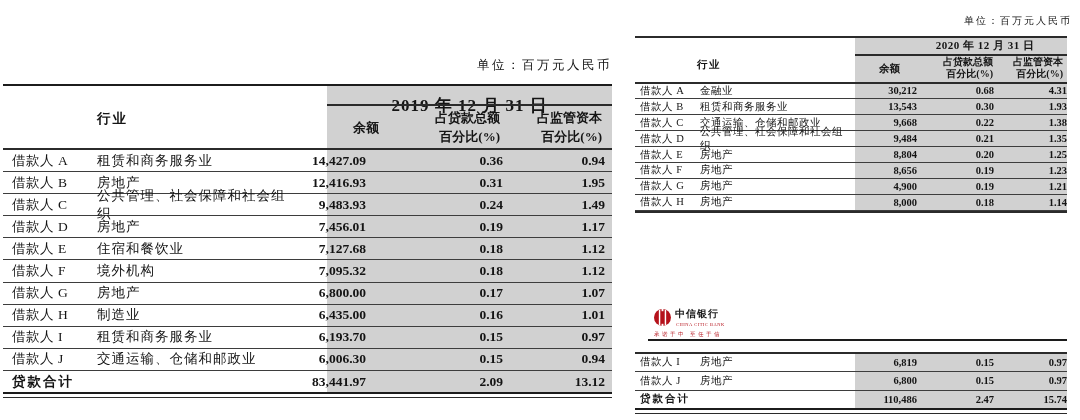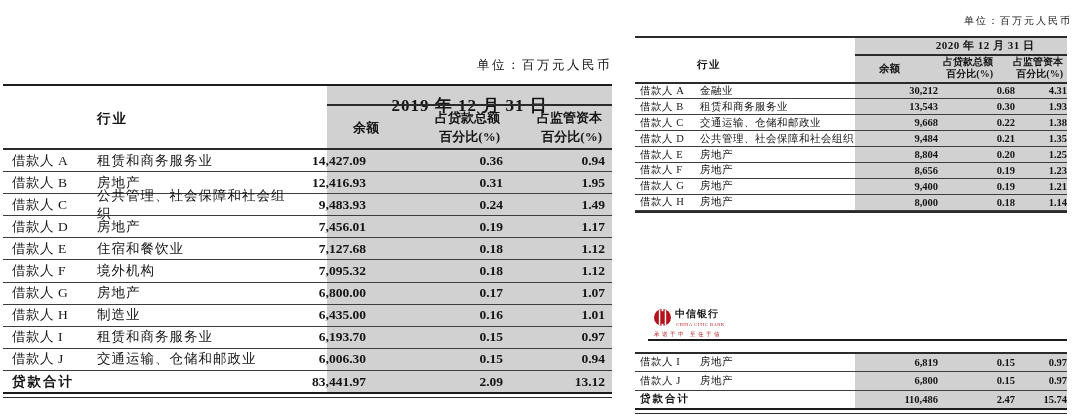--- a/index.html
+++ b/index.html
@@ -48,21 +48,21 @@
   .rp-p1-hdr{position:absolute;left:287px;top:56px;width:73px;text-align:right;font-weight:bold;font-size:10px;line-height:11.5px;}
   .rp-p2-hdr{position:absolute;left:364px;top:56px;width:66px;text-align:right;font-weight:bold;font-size:10px;line-height:11.5px;}
   .rp-line-colhdr{left:2px;top:82px;width:432px;height:1.5px;}
   .rp-rows{position:absolute;left:2px;top:83.5px;width:432px;}
   .rrow{display:flex;align-items:center;height:15.9px;box-sizing:border-box;border-bottom:1px solid #3d3d3d;font-size:10.5px;}
   .rrow .c-borrower{flex:none;width:60px;padding-left:5px;letter-spacing:0.5px;}
   .rrow .c-industry{flex:1;letter-spacing:0.5px;}
   .rrow .c-num{flex:none;font-weight:bold;text-align:right;}
   .rrow .c-bal{width:65px;}
   .rrow .c-p1{width:77px;}
-  .rrow .c-p2{width:52px;}
+  .rrow .c-p2{width:73px;}
   .rp-line-bot{left:2px;top:210.5px;width:432px;height:2px;}
   .rp-footer{position:absolute;left:2px;top:216px;width:432px;text-align:center;font-size:9px;letter-spacing:3px;color:#3a3a3a;}
 
   
   .bank-logo{position:absolute;left:21px;top:309px;width:17px;height:17px;}
   .bank-cn{position:absolute;left:42px;top:307px;font-weight:bold;font-size:10px;letter-spacing:1px;color:#1a1a1a;}
   .bank-en{position:absolute;left:43px;top:322px;font-size:4.5px;color:#b5121b;letter-spacing:0.5px;}
   .bank-slogan{position:absolute;left:21px;top:331px;font-size:5.5px;color:#b5121b;letter-spacing:2.5px;}
   .rp-report-title{position:absolute;top:327px;right:4px;font-size:10px;letter-spacing:0.5px;color:#2a2a2a;}
   .rp-rule{left:15px;top:339px;width:419px;height:1.5px;background:#1c1c1c;}
@@ -276,21 +276,21 @@
         <span class="c-borrower">借款人 F</span>
         <span class="c-industry">房地产</span>
         <span class="c-num c-bal">8,656</span>
         <span class="c-num c-p1">0.19</span>
         <span class="c-num c-p2">1.23</span>
       </div>
 
       <div class="rrow">
         <span class="c-borrower">借款人 G</span>
         <span class="c-industry">房地产</span>
-        <span class="c-num c-bal">9,400</span>
+        <span class="c-num c-bal">4,900</span>
         <span class="c-num c-p1">0.19</span>
         <span class="c-num c-p2">1.21</span>
       </div>
 
       <div class="rrow">
         <span class="c-borrower">借款人 H</span>
         <span class="c-industry">房地产</span>
         <span class="c-num c-bal">8,000</span>
         <span class="c-num c-p1">0.18</span>
         <span class="c-num c-p2">1.14</span>

